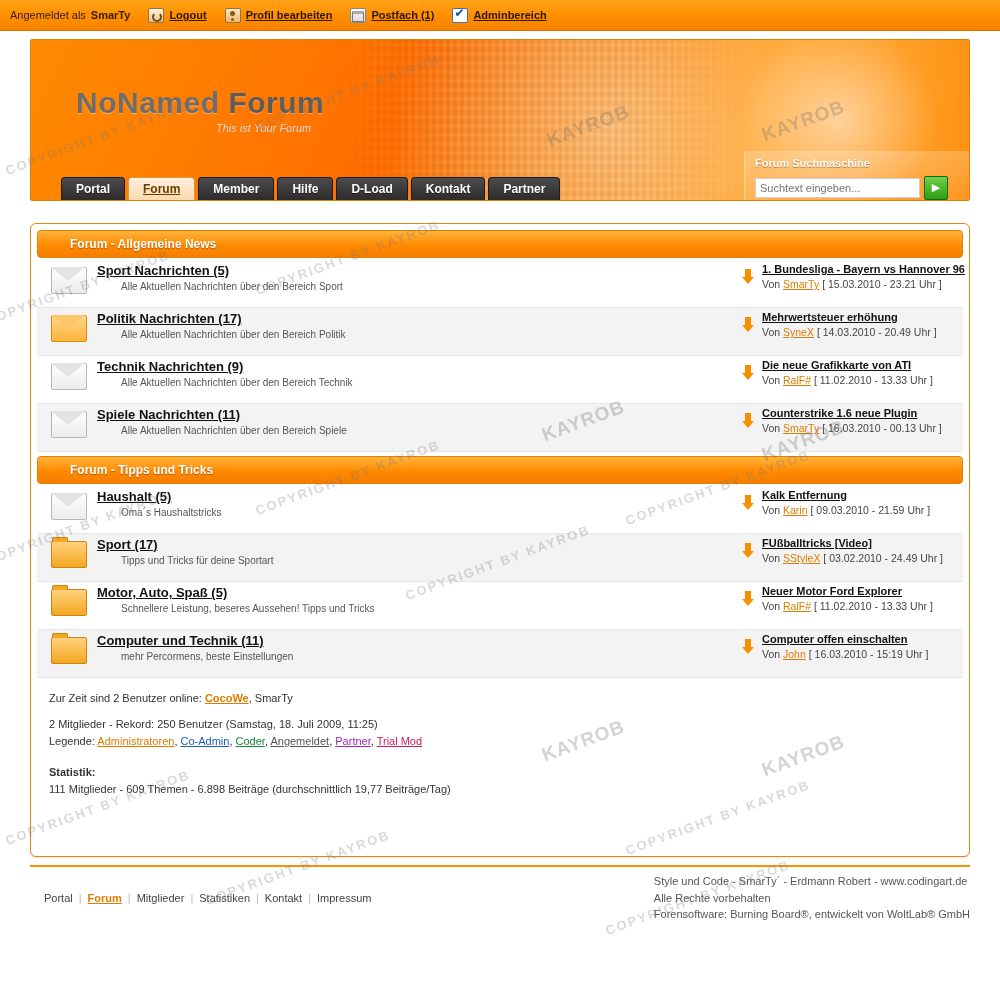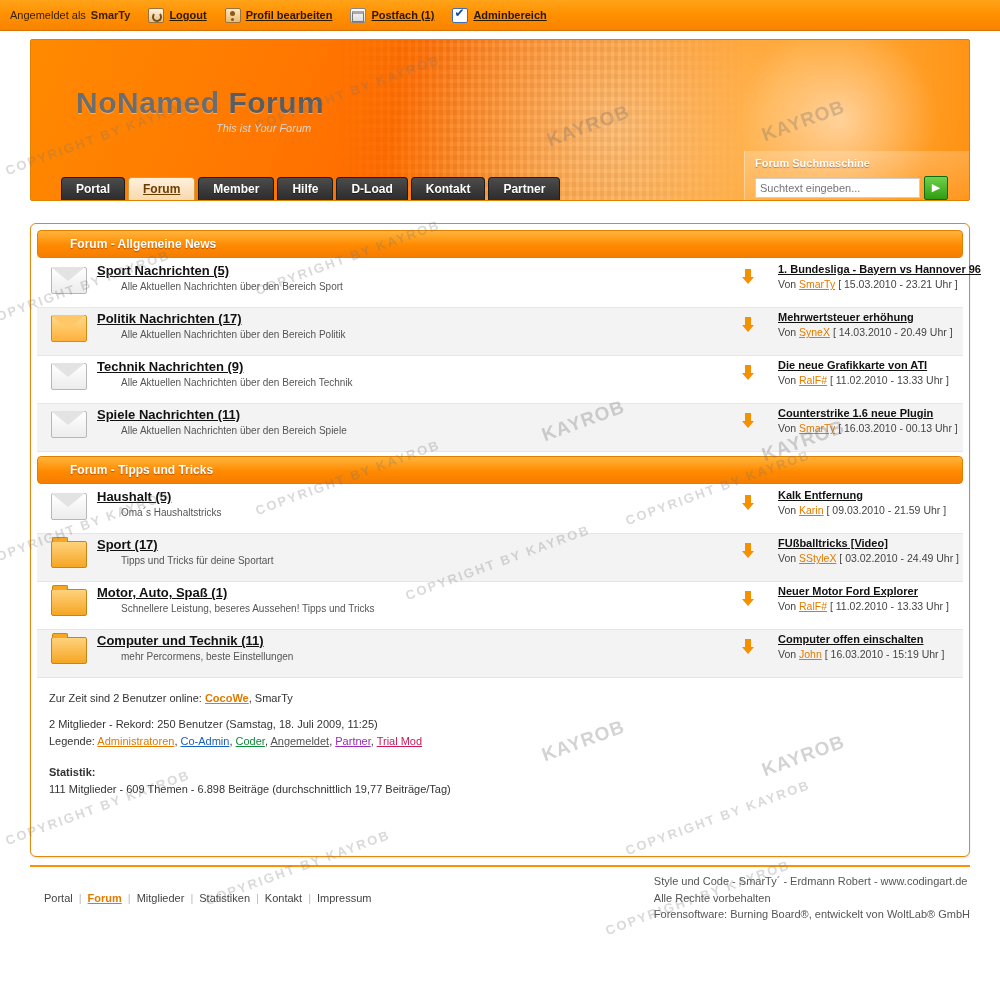--- a/index.html
+++ b/index.html
@@ -223,21 +223,21 @@
   .env.folder::after{
     content:"";border:none;left:0;top:-5px;width:16px;height:5px;
     background:#f5a623;border:1px solid #c98513;border-bottom:none;border-radius:2px 2px 0 0;
   }
   .f-main{ flex:1; padding-right:10px; }
   .f-title{
     font-size:13px;font-weight:bold;color:#111;text-decoration:underline;cursor:pointer;
   }
   .f-desc{ font-size:10px;color:#555;margin-top:3px;margin-left:24px; }
   .f-last{
-    width:215px;min-width:215px;display:flex;align-items:center;gap:24px;
+    width:215px;min-width:215px;display:flex;align-items:center;gap:8px;
   }
   .arrow-ico{
     width:12px;min-width:12px;height:16px;position:relative;
   }
   .arrow-ico::before{
     content:"";position:absolute;left:3px;top:0;width:6px;height:9px;background:#f59000;
   }
   .arrow-ico::after{
     content:"";position:absolute;left:0;top:8px;
     border-left:6px solid transparent;border-right:6px solid transparent;
@@ -482,21 +482,21 @@
           </div>
         </div>
       </div>
     </div>
 
     <div class="forumrow white">
       <div class="f-icon">
           <div class="env folder"></div>
         </div>
       <div class="f-main">
-        <div class="f-title">Motor, Auto, Spaß (1)</div>
+        <div class="f-title">Motor, Auto, Spaß (5)</div>
         <div class="f-desc">Schnellere Leistung, beseres Aussehen! Tipps und Tricks</div>
       </div>
       <div class="f-last">
         <div class="arrow-ico"></div>
         <div>
           <div class="lp-title">Neuer Motor Ford Explorer</div>
           <div class="lp-meta">
             <span>Von</span>
             <a>RalF#</a>
             <span>[ 11.02.2010 - 13.33 Uhr ]</span>

